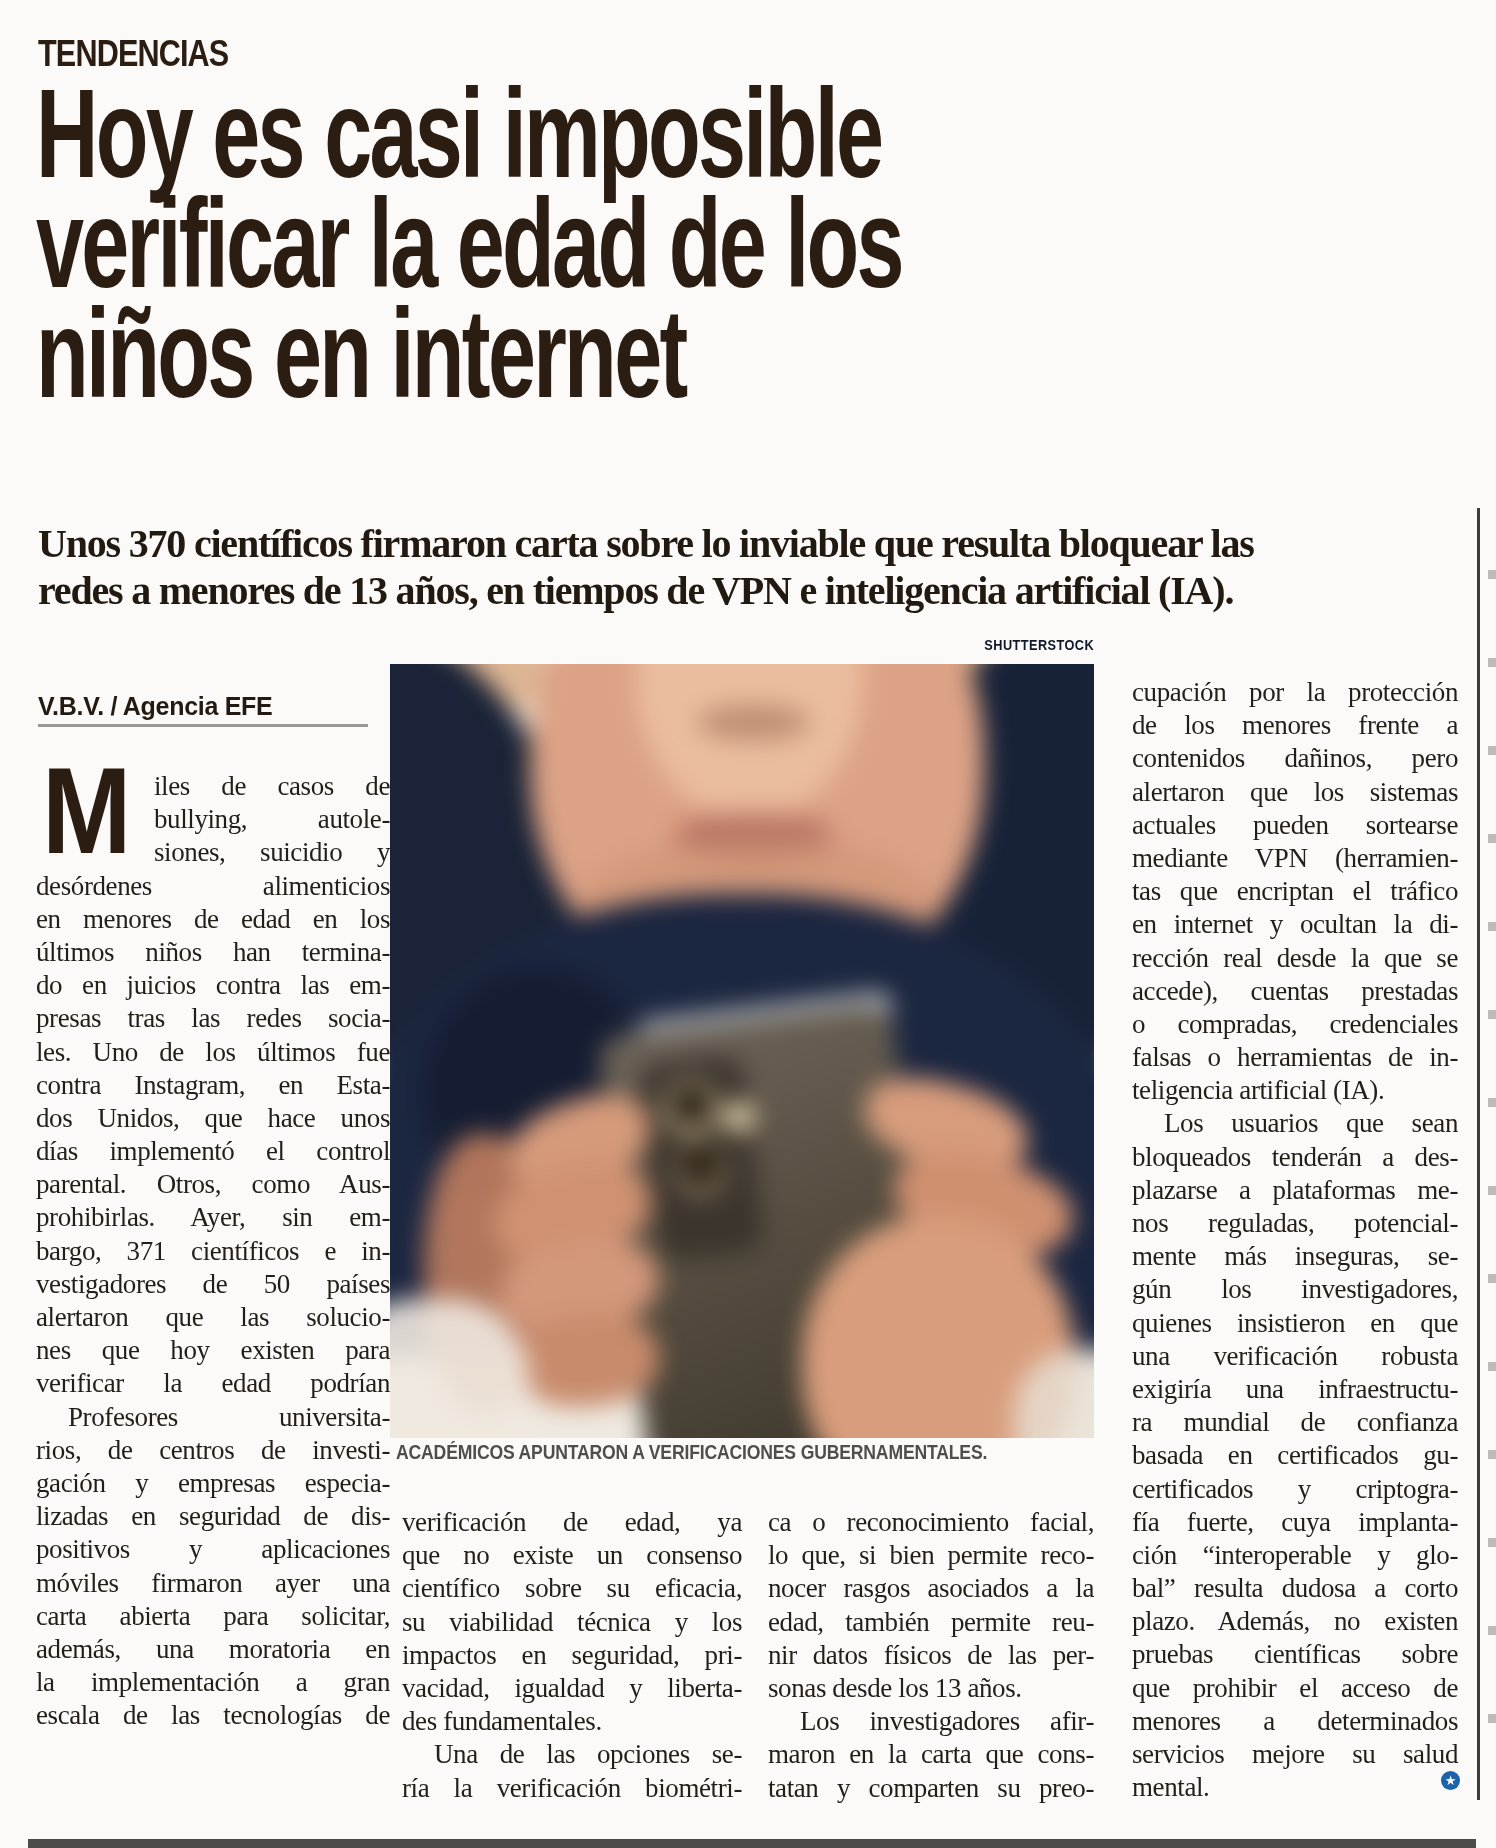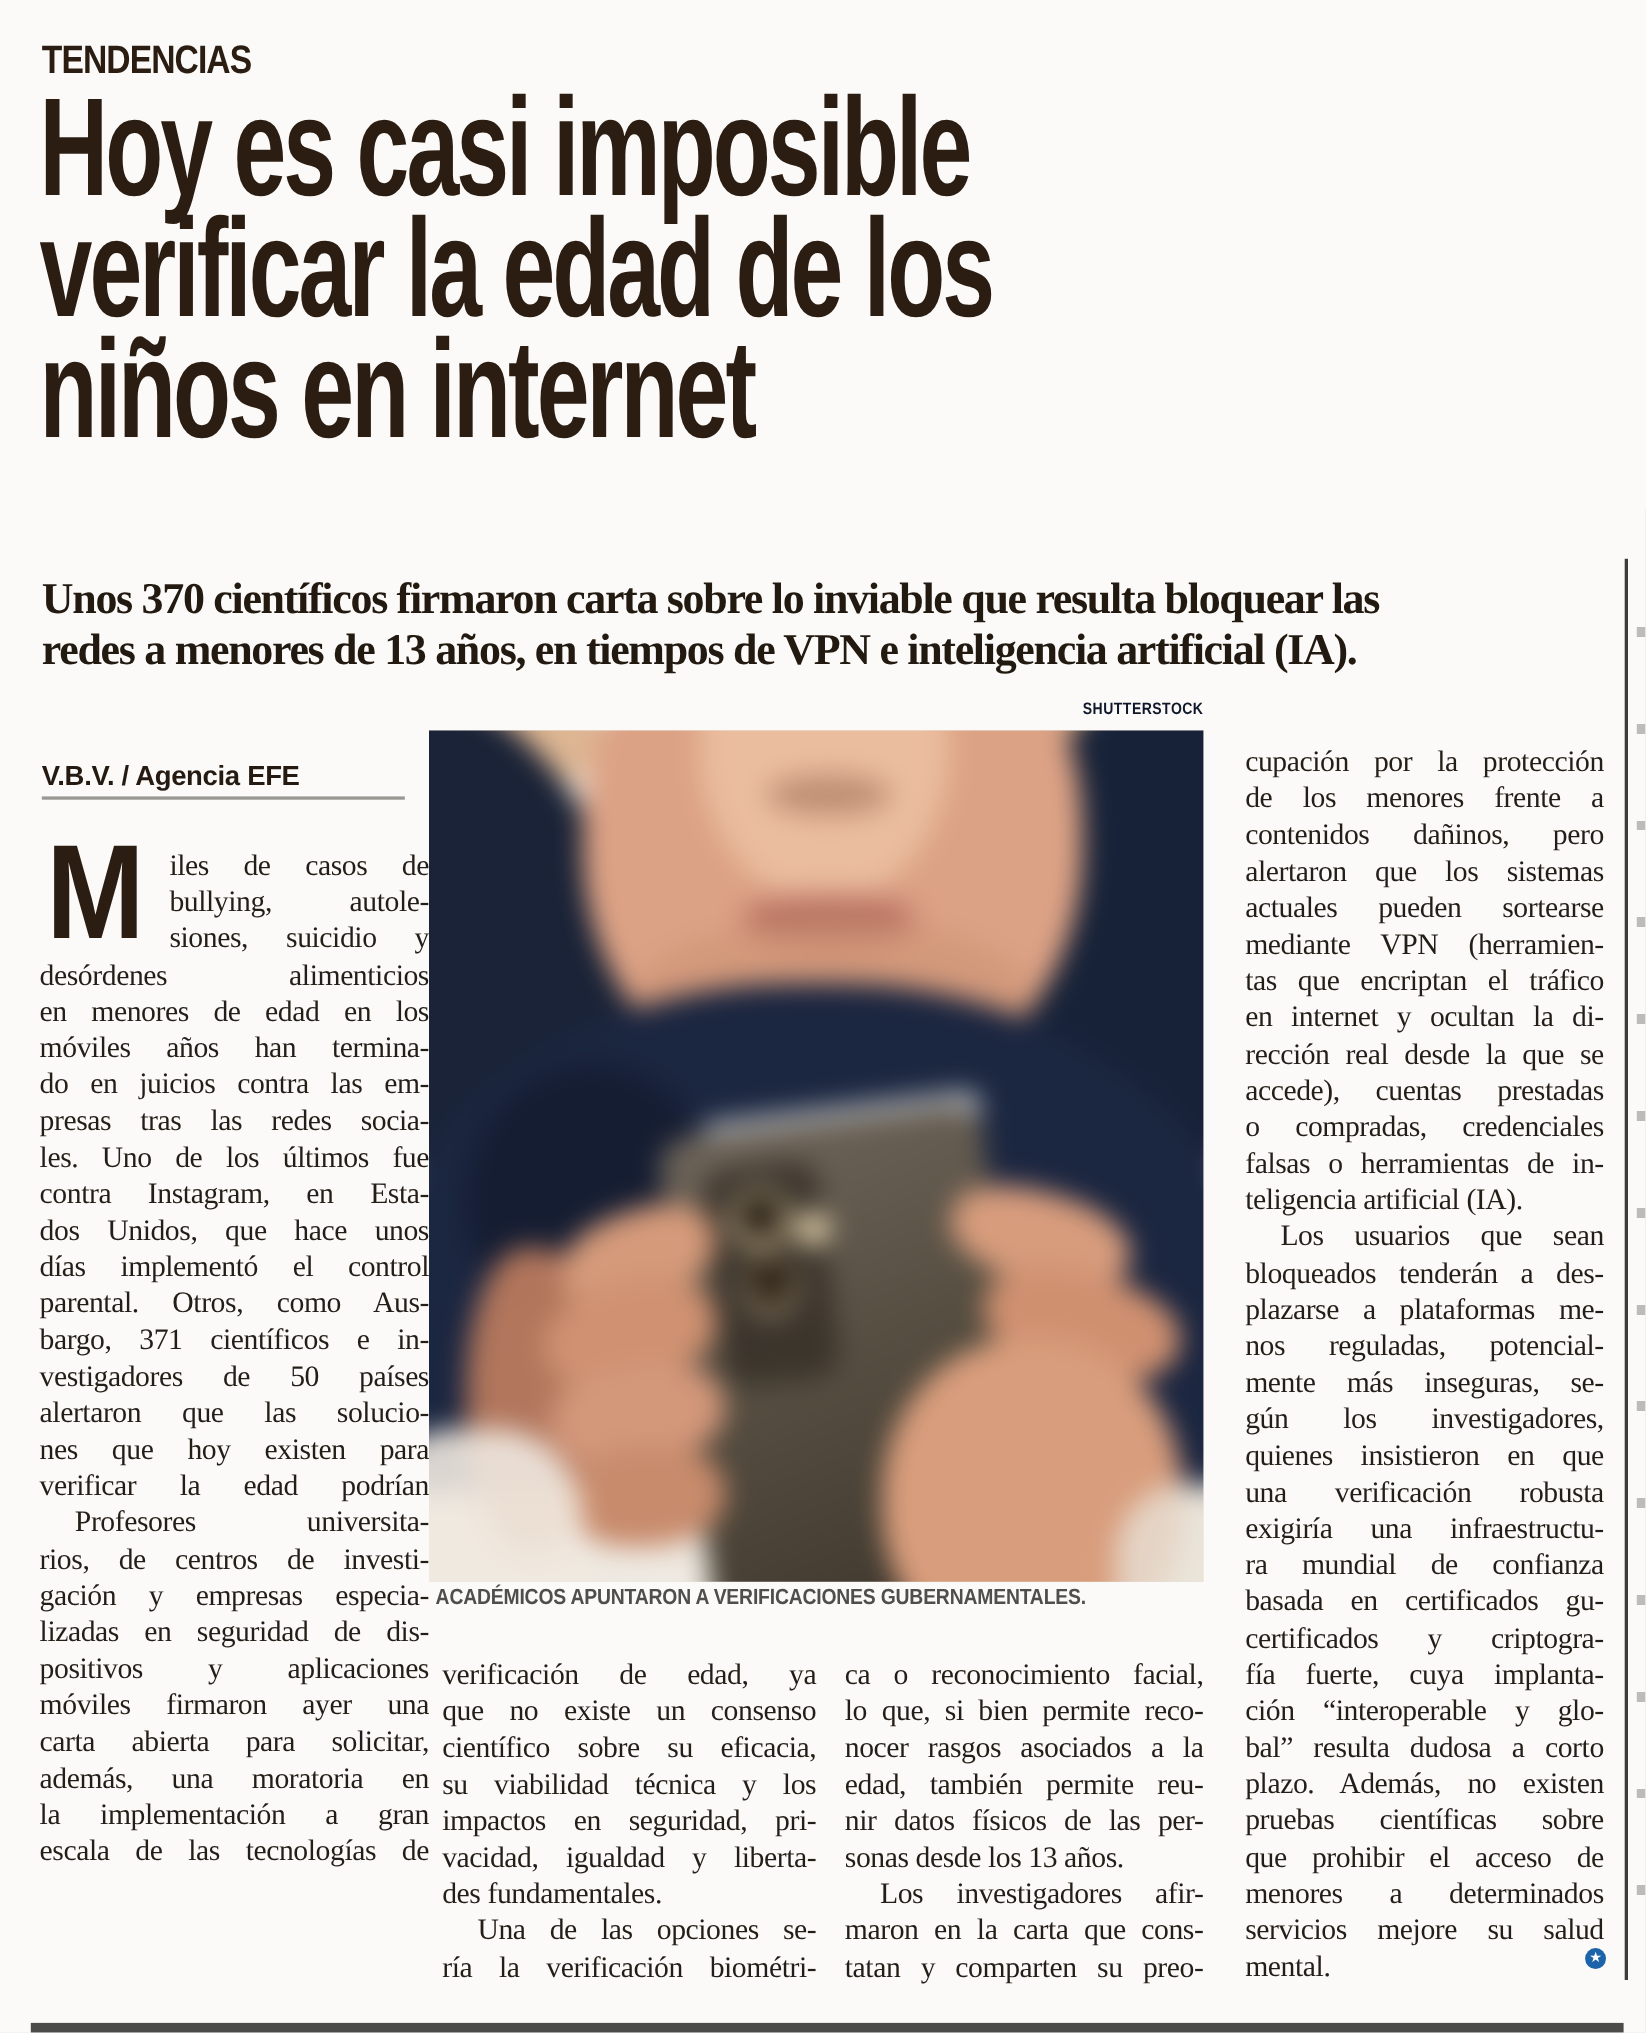--- a/index.html
+++ b/index.html
@@ -177,28 +177,29 @@
   </div>
 
   <div class="dropcap">M</div>
 
   <div class="bodycol c1">
       <div class="line dropside">iles de casos de</div>
       <div class="line dropside">bullying, autole-</div>
       <div class="line dropside">siones, suicidio y</div>
       <div class="line">desórdenes alimenticios</div>
       <div class="line">en menores de edad en los</div>
-      <div class="line">móviles años han termina-</div>
+      <div class="line">últimos niños han termina-</div>
       <div class="line">do en juicios contra las em-</div>
       <div class="line">presas tras las redes socia-</div>
       <div class="line">les. Uno de los últimos fue</div>
       <div class="line">contra Instagram, en Esta-</div>
       <div class="line">dos Unidos, que hace unos</div>
       <div class="line">días implementó el control</div>
       <div class="line">parental. Otros, como Aus-</div>
+      <div class="line">prohibirlas. Ayer, sin em-</div>
       <div class="line">bargo, 371 científicos e in-</div>
       <div class="line">vestigadores de 50 países</div>
       <div class="line">alertaron que las solucio-</div>
       <div class="line">nes que hoy existen para</div>
       <div class="line">verificar la edad podrían</div>
       <div class="line indent">Profesores universita-</div>
       <div class="line">rios, de centros de investi-</div>
       <div class="line">gación y empresas especia-</div>
       <div class="line">lizadas en seguridad de dis-</div>
       <div class="line">positivos y aplicaciones</div>

